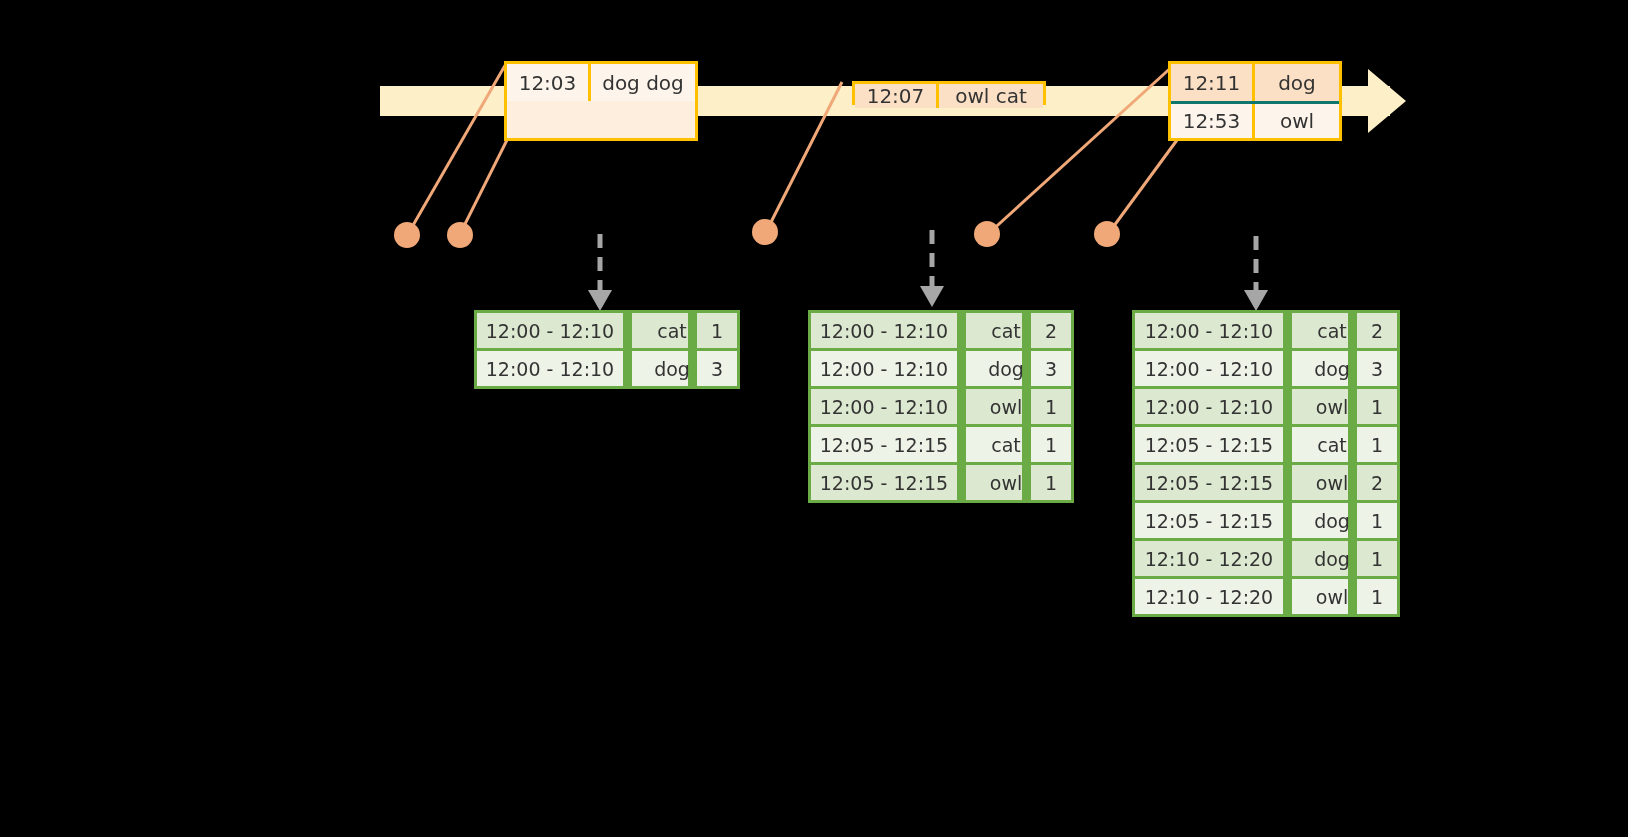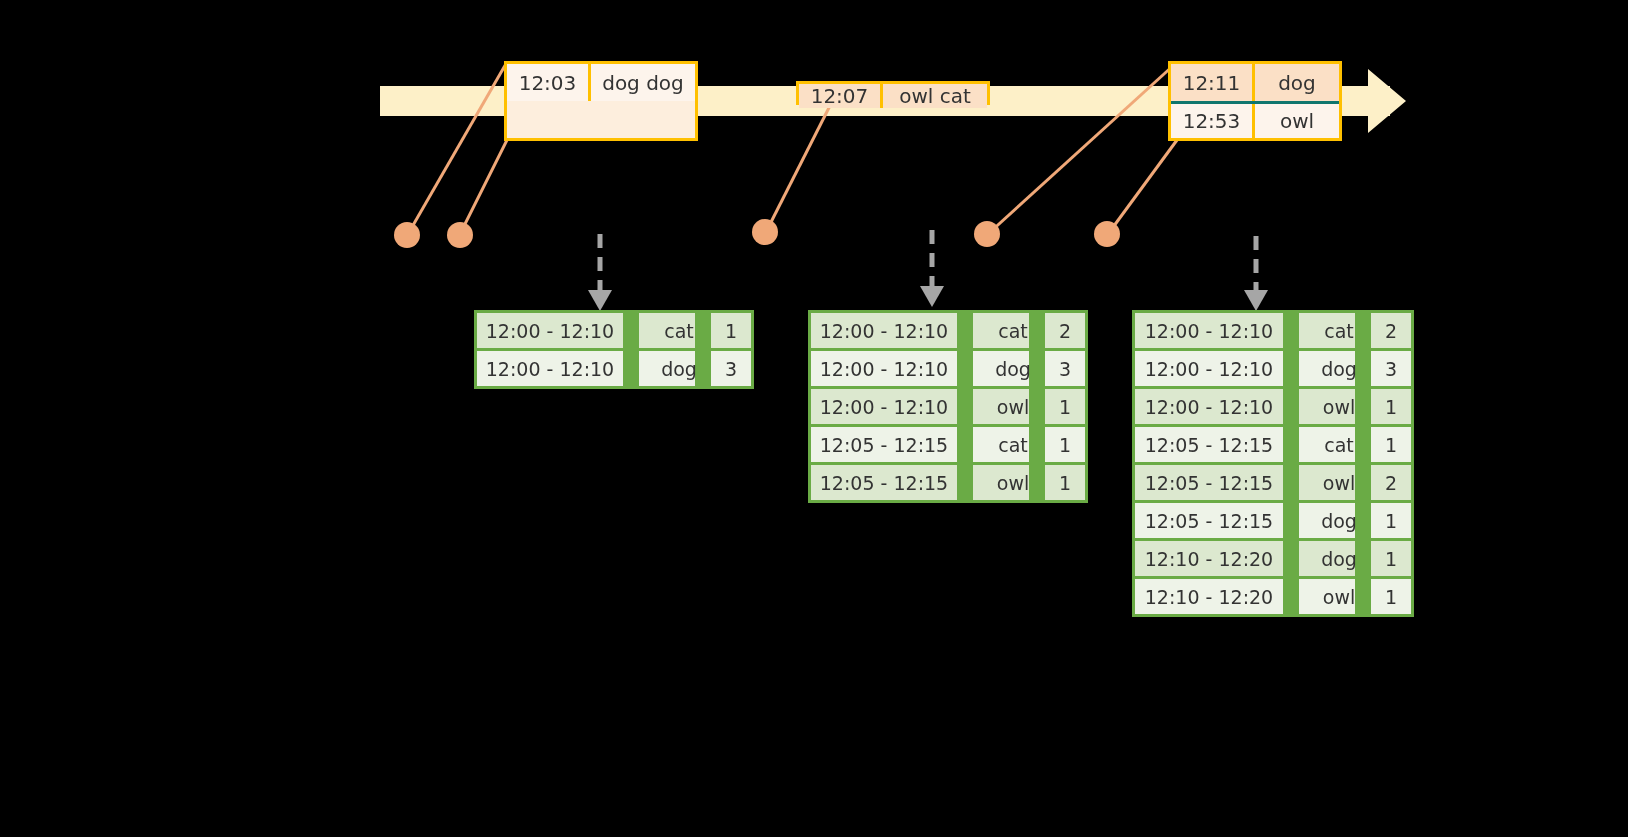--- a/index.html
+++ b/index.html
@@ -81,21 +81,21 @@
     border: 3px solid #6aab45;
     box-sizing: border-box;
     background: #6aab45;
     display: flex;
     flex-direction: column;
     gap: 3px;
   }
   .tr {
     display: flex;
     height: 35px;
-    gap: 16px;
+    gap: 9px;
     justify-content: space-between;
   }
   .td {
     display: flex;
     align-items: center;
     justify-content: center;
     font-size: 19px;
     color: #333333;
     box-sizing: border-box;
     background: #eef3e8;
@@ -144,21 +144,21 @@
     </g>
   </svg>
 
   <div class="ev-box" style="left:504px; top:61px; width:194px; height:80px;">
     <div class="ev-row">
       <div class="ev-time">12:03</div>
       <div class="ev-val">dog dog</div>
     </div>
   </div>
 
-  <div class="ev-box" style="left:796px; top:81px; width:194px; height:24px;">
+  <div class="ev-box" style="left:852px; top:81px; width:194px; height:24px;">
     <div class="ev-row shade">
       <div class="ev-time">12:07</div>
       <div class="ev-val">owl cat</div>
     </div>
   </div>
 
   <div class="ev-box" style="left:1168px; top:61px; width:174px; height:80px;text-align:center;">
     <div class="ev-row shade">
       <div class="ev-time">12:11</div>
       <div class="ev-val">dog</div>

